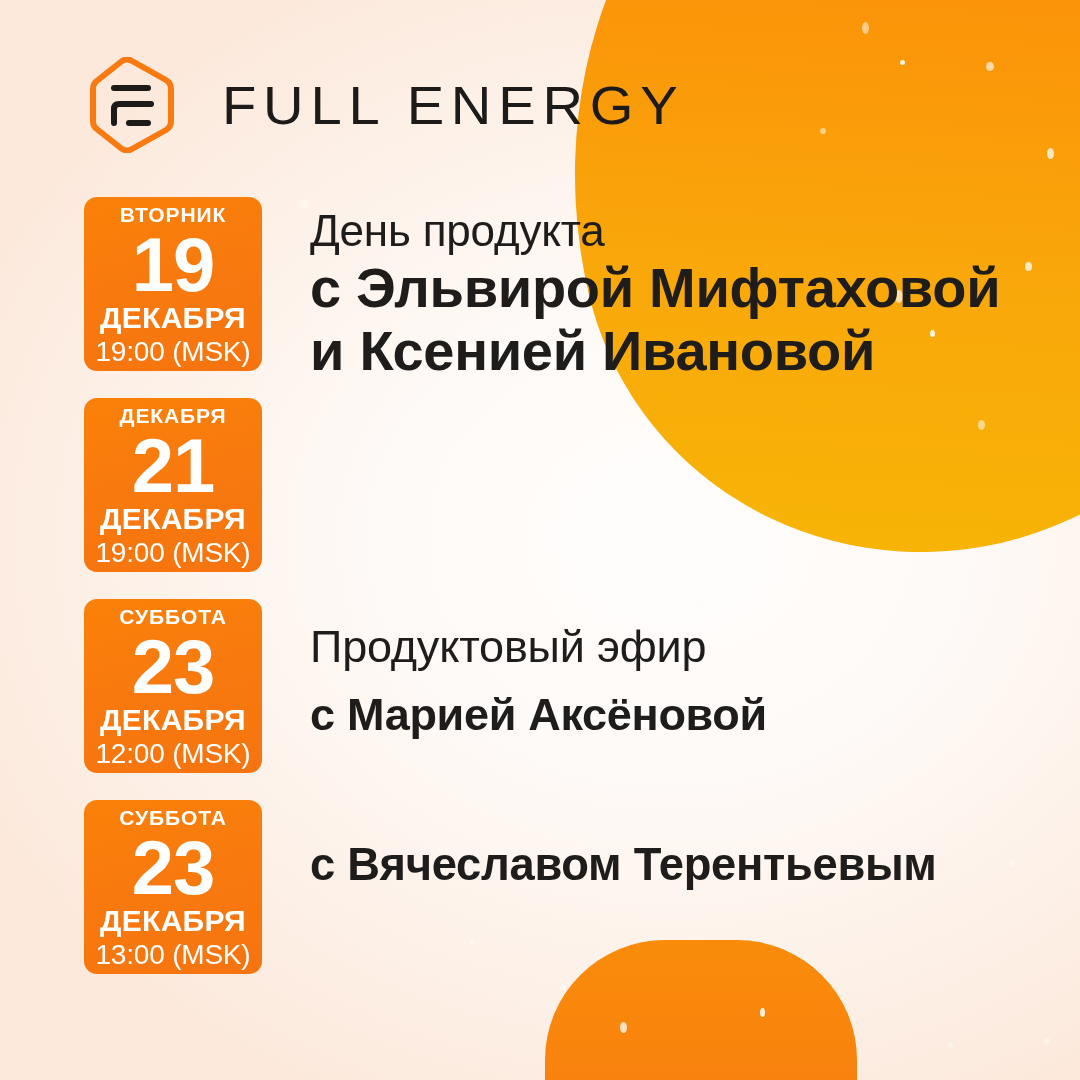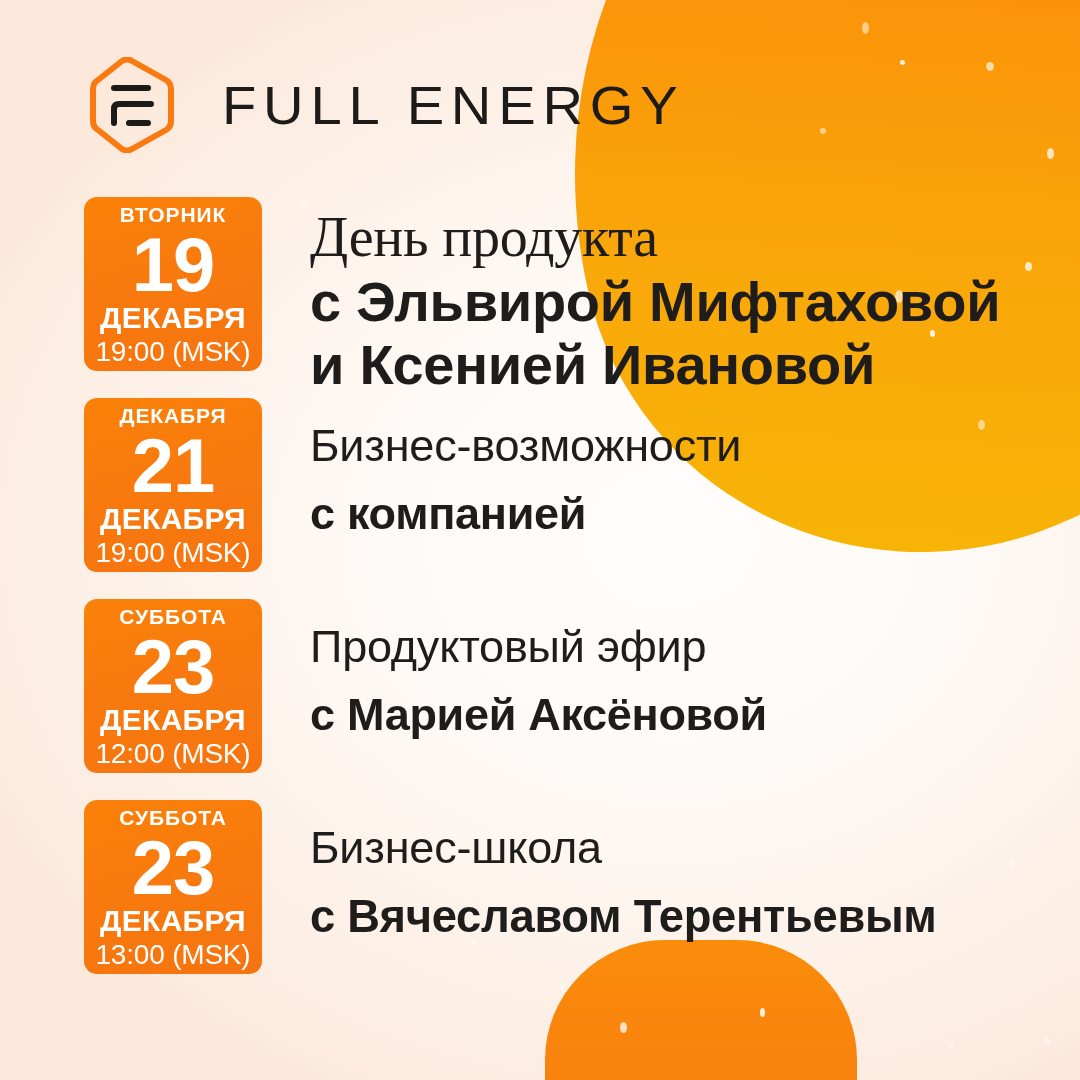--- a/index.html
+++ b/index.html
@@ -153,21 +153,21 @@
     font-size: 45px;
     font-weight: 700;
     line-height: 1.16;
     letter-spacing: -0.3px;
     margin-top: 4px;
   }
   .ev-sub .ln { display: block; white-space: nowrap; }
 
   
   .row-0 .event-text { padding-top: 8px; }
-  .row-0 .ev-title { font-size: 56px; font-family: Liberation Serif, serif; }
+  .row-0 .ev-title { font-size: 44px; }
   .row-0 .ev-sub   { font-size: 56px; margin-top: 1px; line-height: 1.12; }
 
   .row-1 .event-text { padding-top: 22px; }
   .row-1 .ev-sub { margin-top: 16px; }
 
   .row-2 .event-text { padding-top: 22px; }
   .row-2 .ev-sub { margin-top: 16px; }
 
   .row-3 .event-text { padding-top: 22px; }
   .row-3 .ev-sub { margin-top: 16px; font-size: 46px; transform: scaleX(0.985); transform-origin: left center; }
@@ -235,26 +235,20 @@
           </div>
         </div>
       </div>
       <div class="event-row row-1">
         <div class="date-card">
           <div class="dc-weekday">ДЕКАБРЯ</div>
           <div class="dc-day">21</div>
           <div class="dc-month">ДЕКАБРЯ</div>
           <div class="dc-time">19:00 (MSK)</div>
         </div>
-        <div class="event-text">
-          <div class="ev-title">Бизнес-возможности</div>
-          <div class="ev-sub">
-            <span class="ln">с компанией</span>
-          </div>
-        </div>
       </div>
       <div class="event-row row-2">
         <div class="date-card">
           <div class="dc-weekday">СУББОТА</div>
           <div class="dc-day">23</div>
           <div class="dc-month">ДЕКАБРЯ</div>
           <div class="dc-time">12:00 (MSK)</div>
         </div>
         <div class="event-text">
           <div class="ev-title">Продуктовый эфир</div>
@@ -264,21 +258,20 @@
         </div>
       </div>
       <div class="event-row row-3">
         <div class="date-card">
           <div class="dc-weekday">СУББОТА</div>
           <div class="dc-day">23</div>
           <div class="dc-month">ДЕКАБРЯ</div>
           <div class="dc-time">13:00 (MSK)</div>
         </div>
         <div class="event-text">
-          <div class="ev-title">Бизнес-школа</div>
           <div class="ev-sub">
             <span class="ln">с Вячеславом Терентьевым</span>
           </div>
         </div>
       </div>
     </div>
 
 </div>
 
 </body></html>

